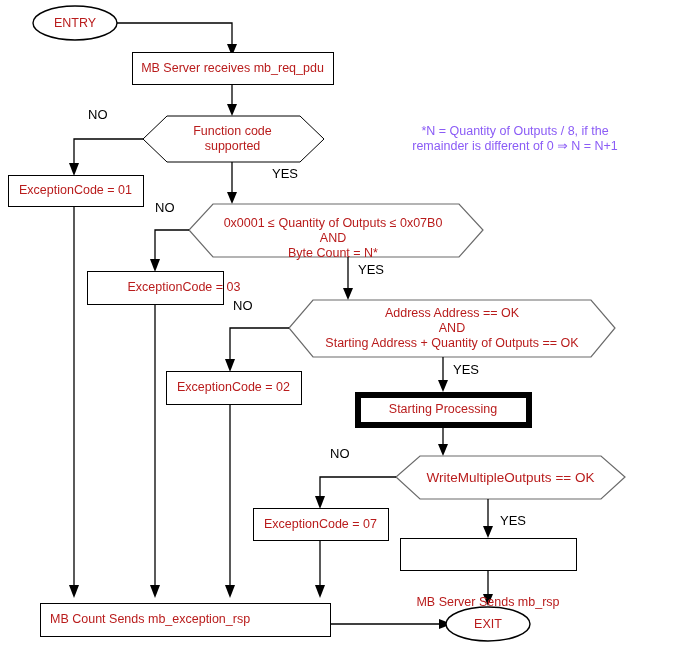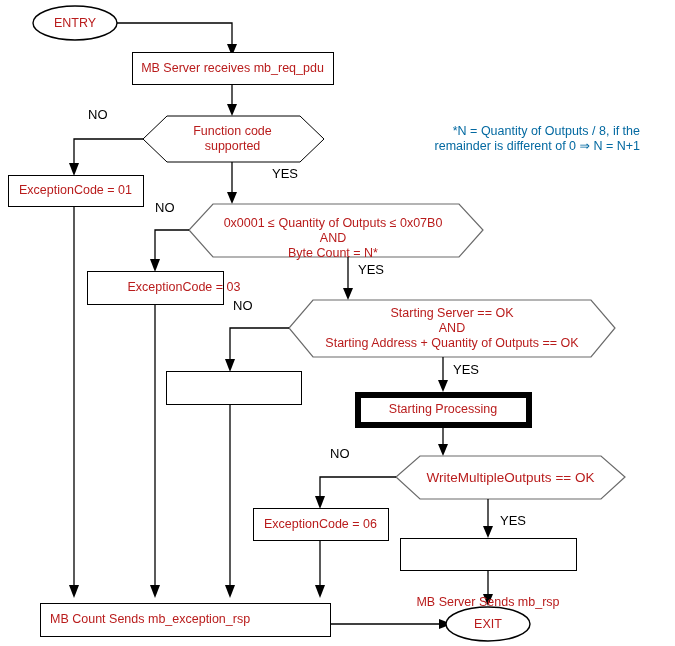--- a/index.html
+++ b/index.html
@@ -89,24 +89,24 @@
     position: absolute;
     font-family: "Liberation Sans", sans-serif;
     font-size: 13px;
     color: #000000;
     white-space: nowrap;
   }
   .note-text {
     position: absolute;
     font-family: "Liberation Sans", sans-serif;
     font-size: 12.5px;
-    color: #0369a1;
+    color: #8b5cf6;
     line-height: 15px;
     white-space: pre-line;
-    text-align: right;
+    text-align: center;
   }
 </style>
 </head>
 <body>
 
 <div id="flowchart-root">
 
   <svg class="flow" viewBox="0 0 675 646">
 
     <ellipse class="terminator" cx="75" cy="23" rx="42" ry="17"></ellipse>
@@ -198,30 +198,31 @@
 supported</div>
 
   <div class="node-text" style="left:8px; top:175px; width:135px; height:31px;">ExceptionCode = 01</div>
 
   <div class="node-text" style="left:200px; top:212px; width:266px; height:53px;">0x0001 ≤ Quantity of Outputs ≤ 0x07B0
 AND
 Byte Count = N*</div>
 
   <div class="node-text" style="left:87px; top:271px; width:136px; height:33px;padding-left:29px;">ExceptionCode = 03</div>
 
-  <div class="node-text" style="left:300px; top:300px; width:304px; height:57px;">Starting Server == OK
+  <div class="node-text" style="left:300px; top:300px; width:304px; height:57px;">Address Address == OK
 AND
 Starting Address + Quantity of Outputs == OK</div>
 
+  <div class="node-text" style="left:166px; top:371px; width:135px; height:33px;">ExceptionCode = 02</div>
 
   <div class="node-text" style="left:360px; top:397px; width:166px; height:25px;">Starting Processing</div>
 
   <div class="node-text big" style="left:405px; top:456px; width:211px; height:43px;">WriteMultipleOutputs == OK</div>
 
-  <div class="node-text" style="left:253px; top:508px; width:135px; height:32px;">ExceptionCode = 06</div>
+  <div class="node-text" style="left:253px; top:508px; width:135px; height:32px;">ExceptionCode = 07</div>
 
   <div class="node-text" style="left:400px; top:538px; width:176px; height:32px;margin-top:48px;">MB Server Sends mb_rsp</div>
 
   <div class="node-text" style="left:50px; top:603px; width:250px; height:33px; justify-content:flex-start;">MB Count Sends mb_exception_rsp</div>
 
   <div class="node-text" style="left:446px; top:607px; width:84px; height:34px;">EXIT</div>
 
   <div class="branch-label" style="left:88px; top:107px;">NO</div>
   <div class="branch-label" style="left:272px; top:166px;">YES</div>
 

